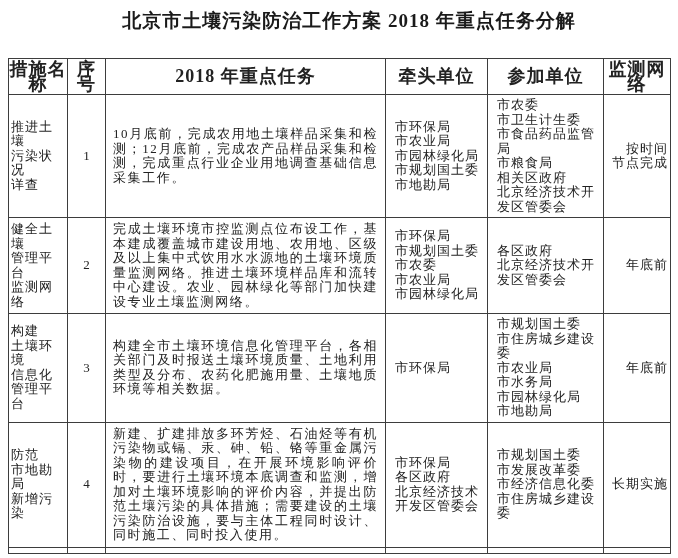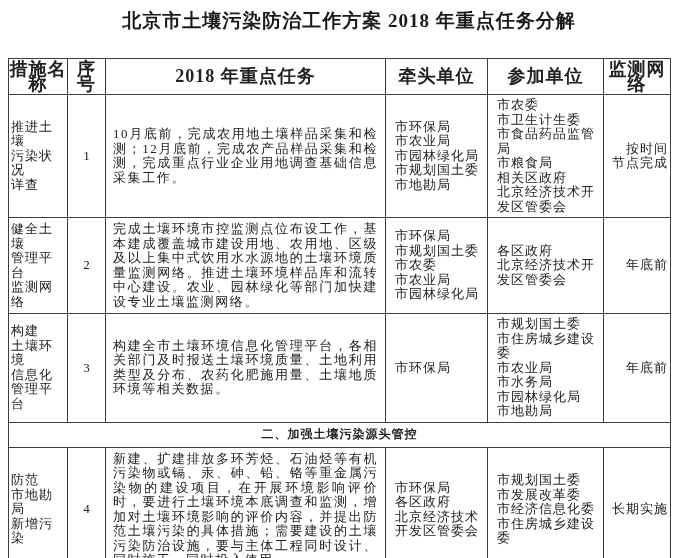--- a/index.html
+++ b/index.html
@@ -147,23 +147,20 @@
       <td class="cell-unit">市环保局</td>
       <td class="cell-unit">市规划国土委
 市住房城乡建设委
 市农业局
 市水务局
 市园林绿化局
 市地勘局</td>
       <td class="cell-deadline">年底前</td>
     </tr>
 
-    <tr class="section-row" style="height:25px">
-      <td colspan="6">二、加强土壤污染源头管控</td>
-    </tr>
 
     <tr class="data-row" style="height:112px">
       <td class="cell-measure">防范
 市地勘局
 新增污染</td>
       <td class="cell-no">4</td>
       <td class="cell-task">新建、扩建排放多环芳烃、石油烃等有机污染物或镉、汞、砷、铅、铬等重金属污染物的建设项目，在开展环境影响评价时，要进行土壤环境本底调查和监测，增加对土壤环境影响的评价内容，并提出防范土壤污染的具体措施；需要建设的土壤污染防治设施，要与主体工程同时设计、同时施工、同时投入使用。</td>
       <td class="cell-unit">市环保局
 各区政府
 北京经济技术开发区管委会</td>

